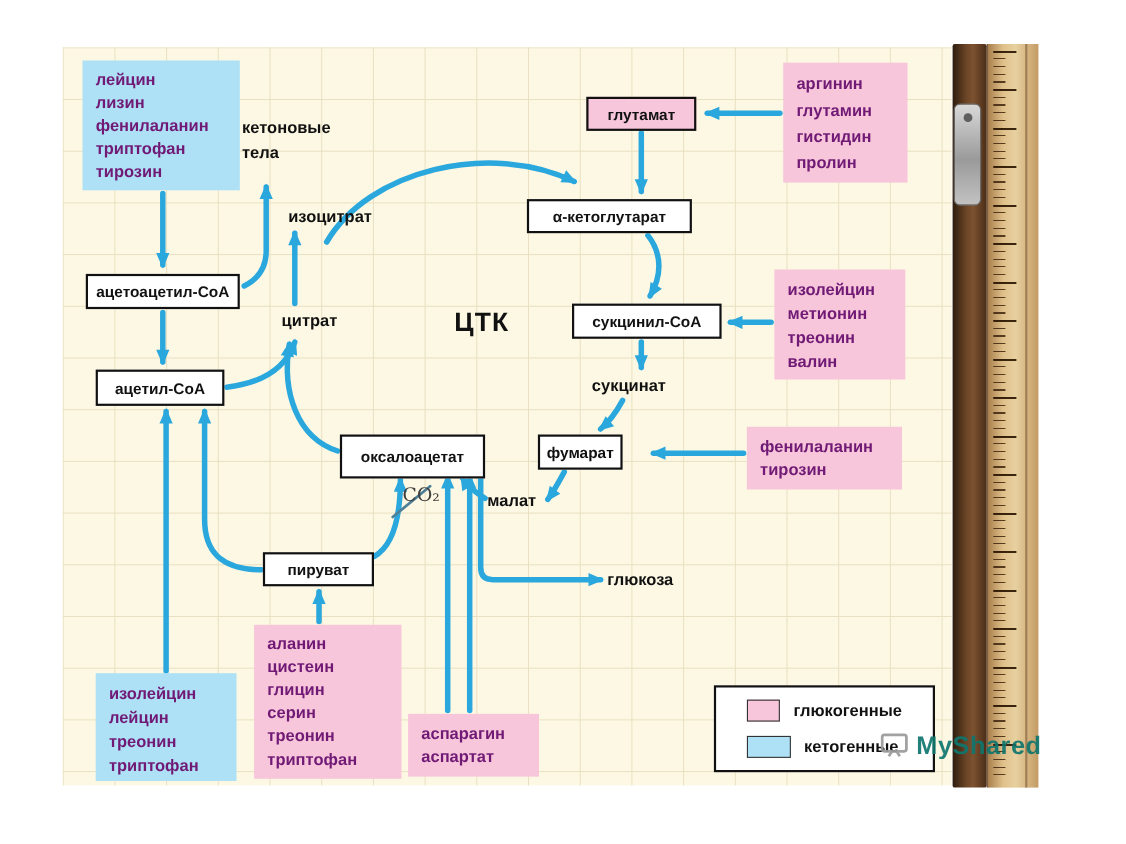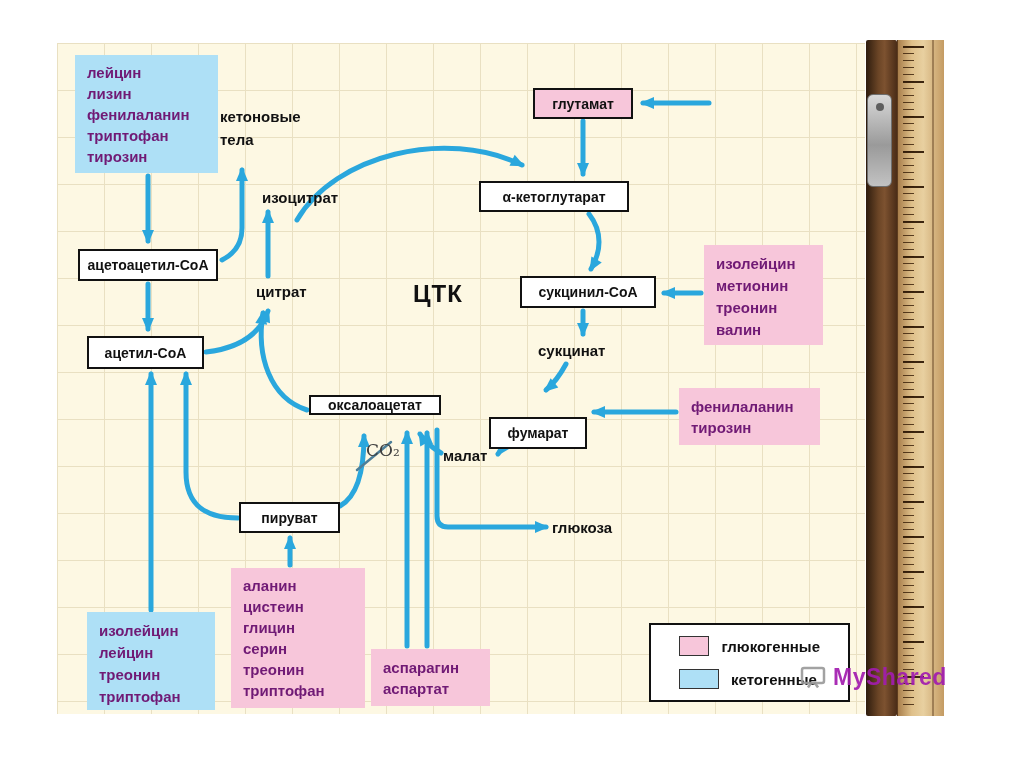--- a/index.html
+++ b/index.html
@@ -72,21 +72,21 @@
     position:absolute; left:867px; top:94px; width:25px; height:93px;
     background:linear-gradient(180deg,#d9d9d9,#9a9a9a 55%,#c2c2c2);
     border:1px solid #6e6e6e; border-radius:6px;
   }
   .clip-hole {
     position:absolute; left:8px; top:8px; width:8px; height:8px; border-radius:50%;
     background:#5f5f5f;
   }
   .watermark {
     position:absolute; left:800px; top:664px; display:flex; align-items:center; gap:7px;
-    color:#a21caf; opacity:.92; z-index:5;
+    color:#0f766e; opacity:.92; z-index:5;
   }
   .watermark .wm-text { font-size:23px; font-weight:bold; letter-spacing:.5px; }
 </style>
 </head>
 <body>
 
 <div id="stage">
 
   <div class="paper"></div>
 
@@ -125,20 +125,26 @@
   </svg>
 
   <div class="groupbox ket" style="left:75px; top:55px; width:143px; height:118px; line-height:21px; padding-top:7px;">
     <div>лейцин</div>
     <div>лизин</div>
     <div>фенилаланин</div>
     <div>триптофан</div>
     <div>тирозин</div>
   </div>
 
+  <div class="groupbox glu" style="left:712px; top:57px; width:113px; height:109px; line-height:24px;">
+    <div>аргинин</div>
+    <div>глутамин</div>
+    <div>гистидин</div>
+    <div>пролин</div>
+  </div>
 
   <div class="groupbox glu" style="left:704px; top:245px; width:119px; height:100px; line-height:22px;">
     <div>изолейцин</div>
     <div>метионин</div>
     <div>треонин</div>
     <div>валин</div>
   </div>
 
   <div class="groupbox glu" style="left:679px; top:388px; width:141px; height:57px; line-height:21px;">
     <div>фенилаланин</div>
@@ -164,22 +170,22 @@
     <div>лейцин</div>
     <div>треонин</div>
     <div>триптофан</div>
   </div>
 
   <div class="node" style="left:87px; top:336px; width:117px; height:33px;">ацетил-CoA</div>
   <div class="node" style="left:78px; top:249px; width:140px; height:32px;">ацетоацетил-CoA</div>
   <div class="node pink" style="left:533px; top:88px; width:100px; height:31px;">глутамат</div>
   <div class="node" style="left:479px; top:181px; width:150px; height:31px;">α-кетоглутарат</div>
   <div class="node" style="left:520px; top:276px; width:136px; height:32px;">сукцинил-CoA</div>
-  <div class="node" style="left:309px; top:395px; width:132px; height:20px;">оксалоацетат</div>
-  <div class="node" style="left:489px; top:395px; width:98px; height:32px;margin-top:22px;">фумарат</div>
+  <div class="node" style="left:309px; top:395px; width:132px; height:40px;">оксалоацетат</div>
+  <div class="node" style="left:489px; top:395px; width:77px; height:32px;">фумарат</div>
   <div class="node" style="left:239px; top:502px; width:101px; height:31px;">пируват</div>
 
   <div class="lbl" style="left:220px; top:105px; width:108px; white-space:normal; line-height:23px;">кетоновые тела</div>
   <div class="lbl" style="left:262px; top:189px;">изоцитрат</div>
   <div class="lbl" style="left:256px; top:283px;">цитрат</div>
   <div class="lbl big" style="left:413px; top:280px;">ЦТК</div>
   <div class="lbl" style="left:538px; top:342px;">сукцинат</div>
   <div class="lbl" style="left:443px; top:447px;">малат</div>
   <div class="lbl co2" style="left:336px; top:440px;margin-left:30px;">CO₂</div>
   <div class="lbl" style="left:552px; top:519px;">глюкоза</div>

